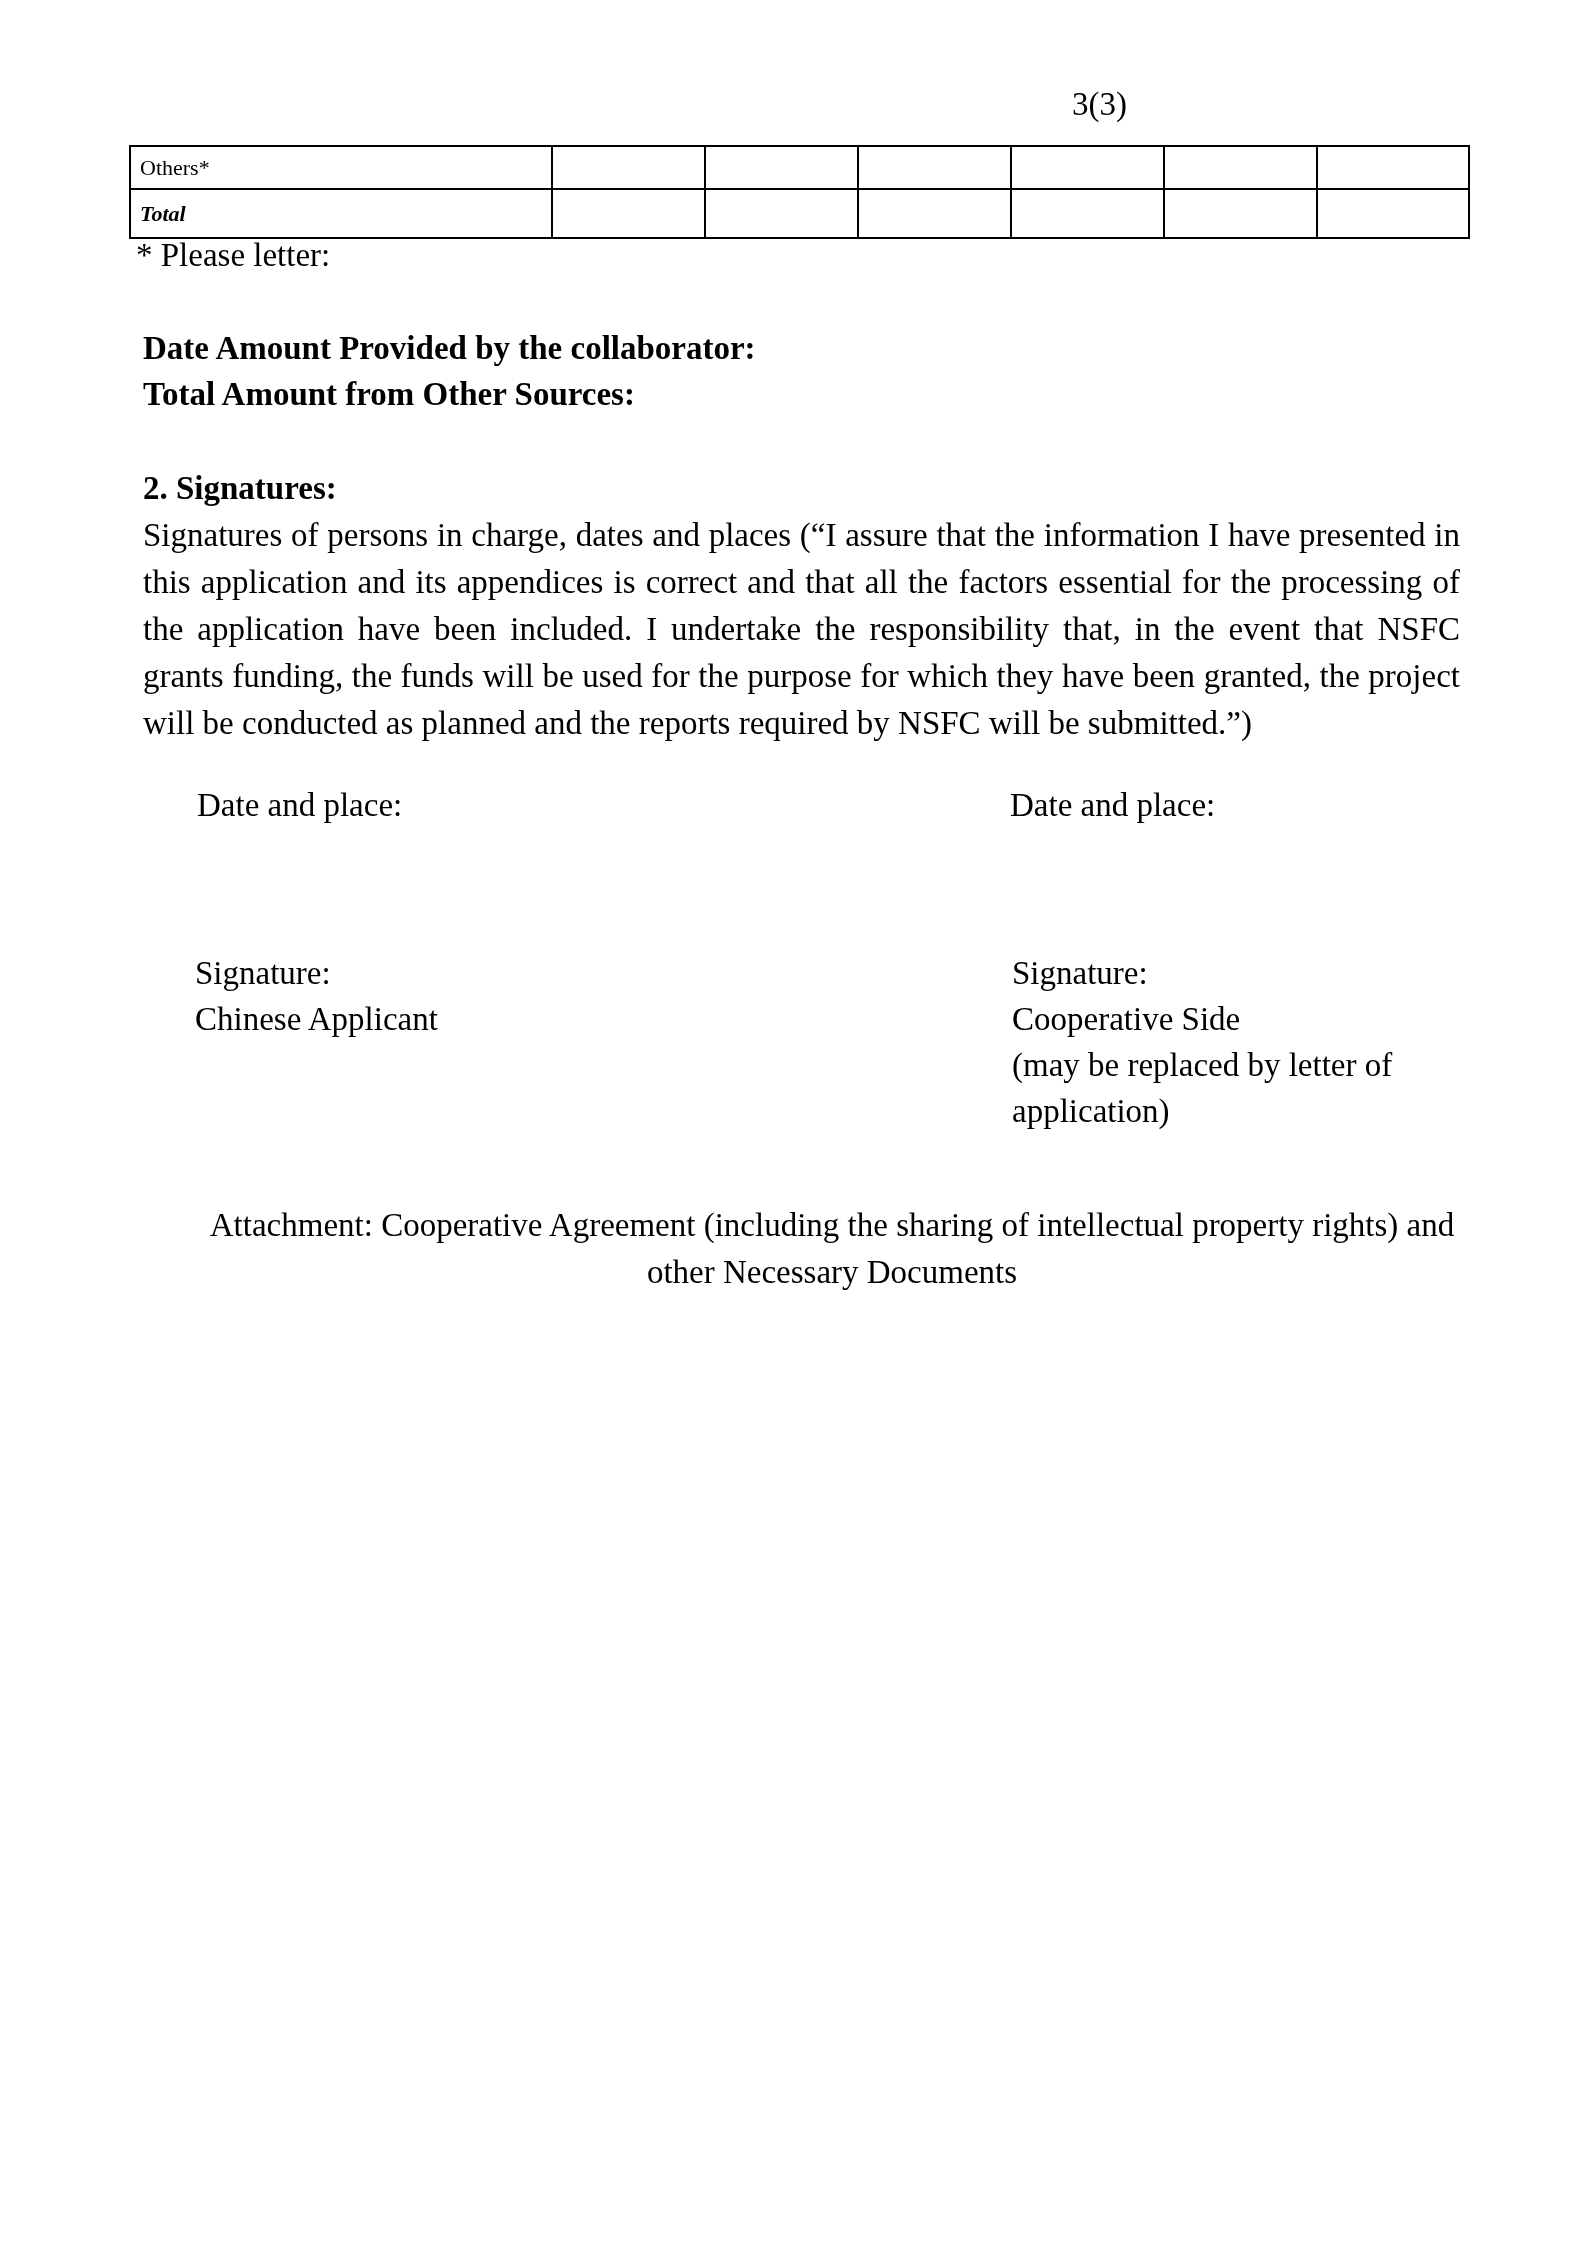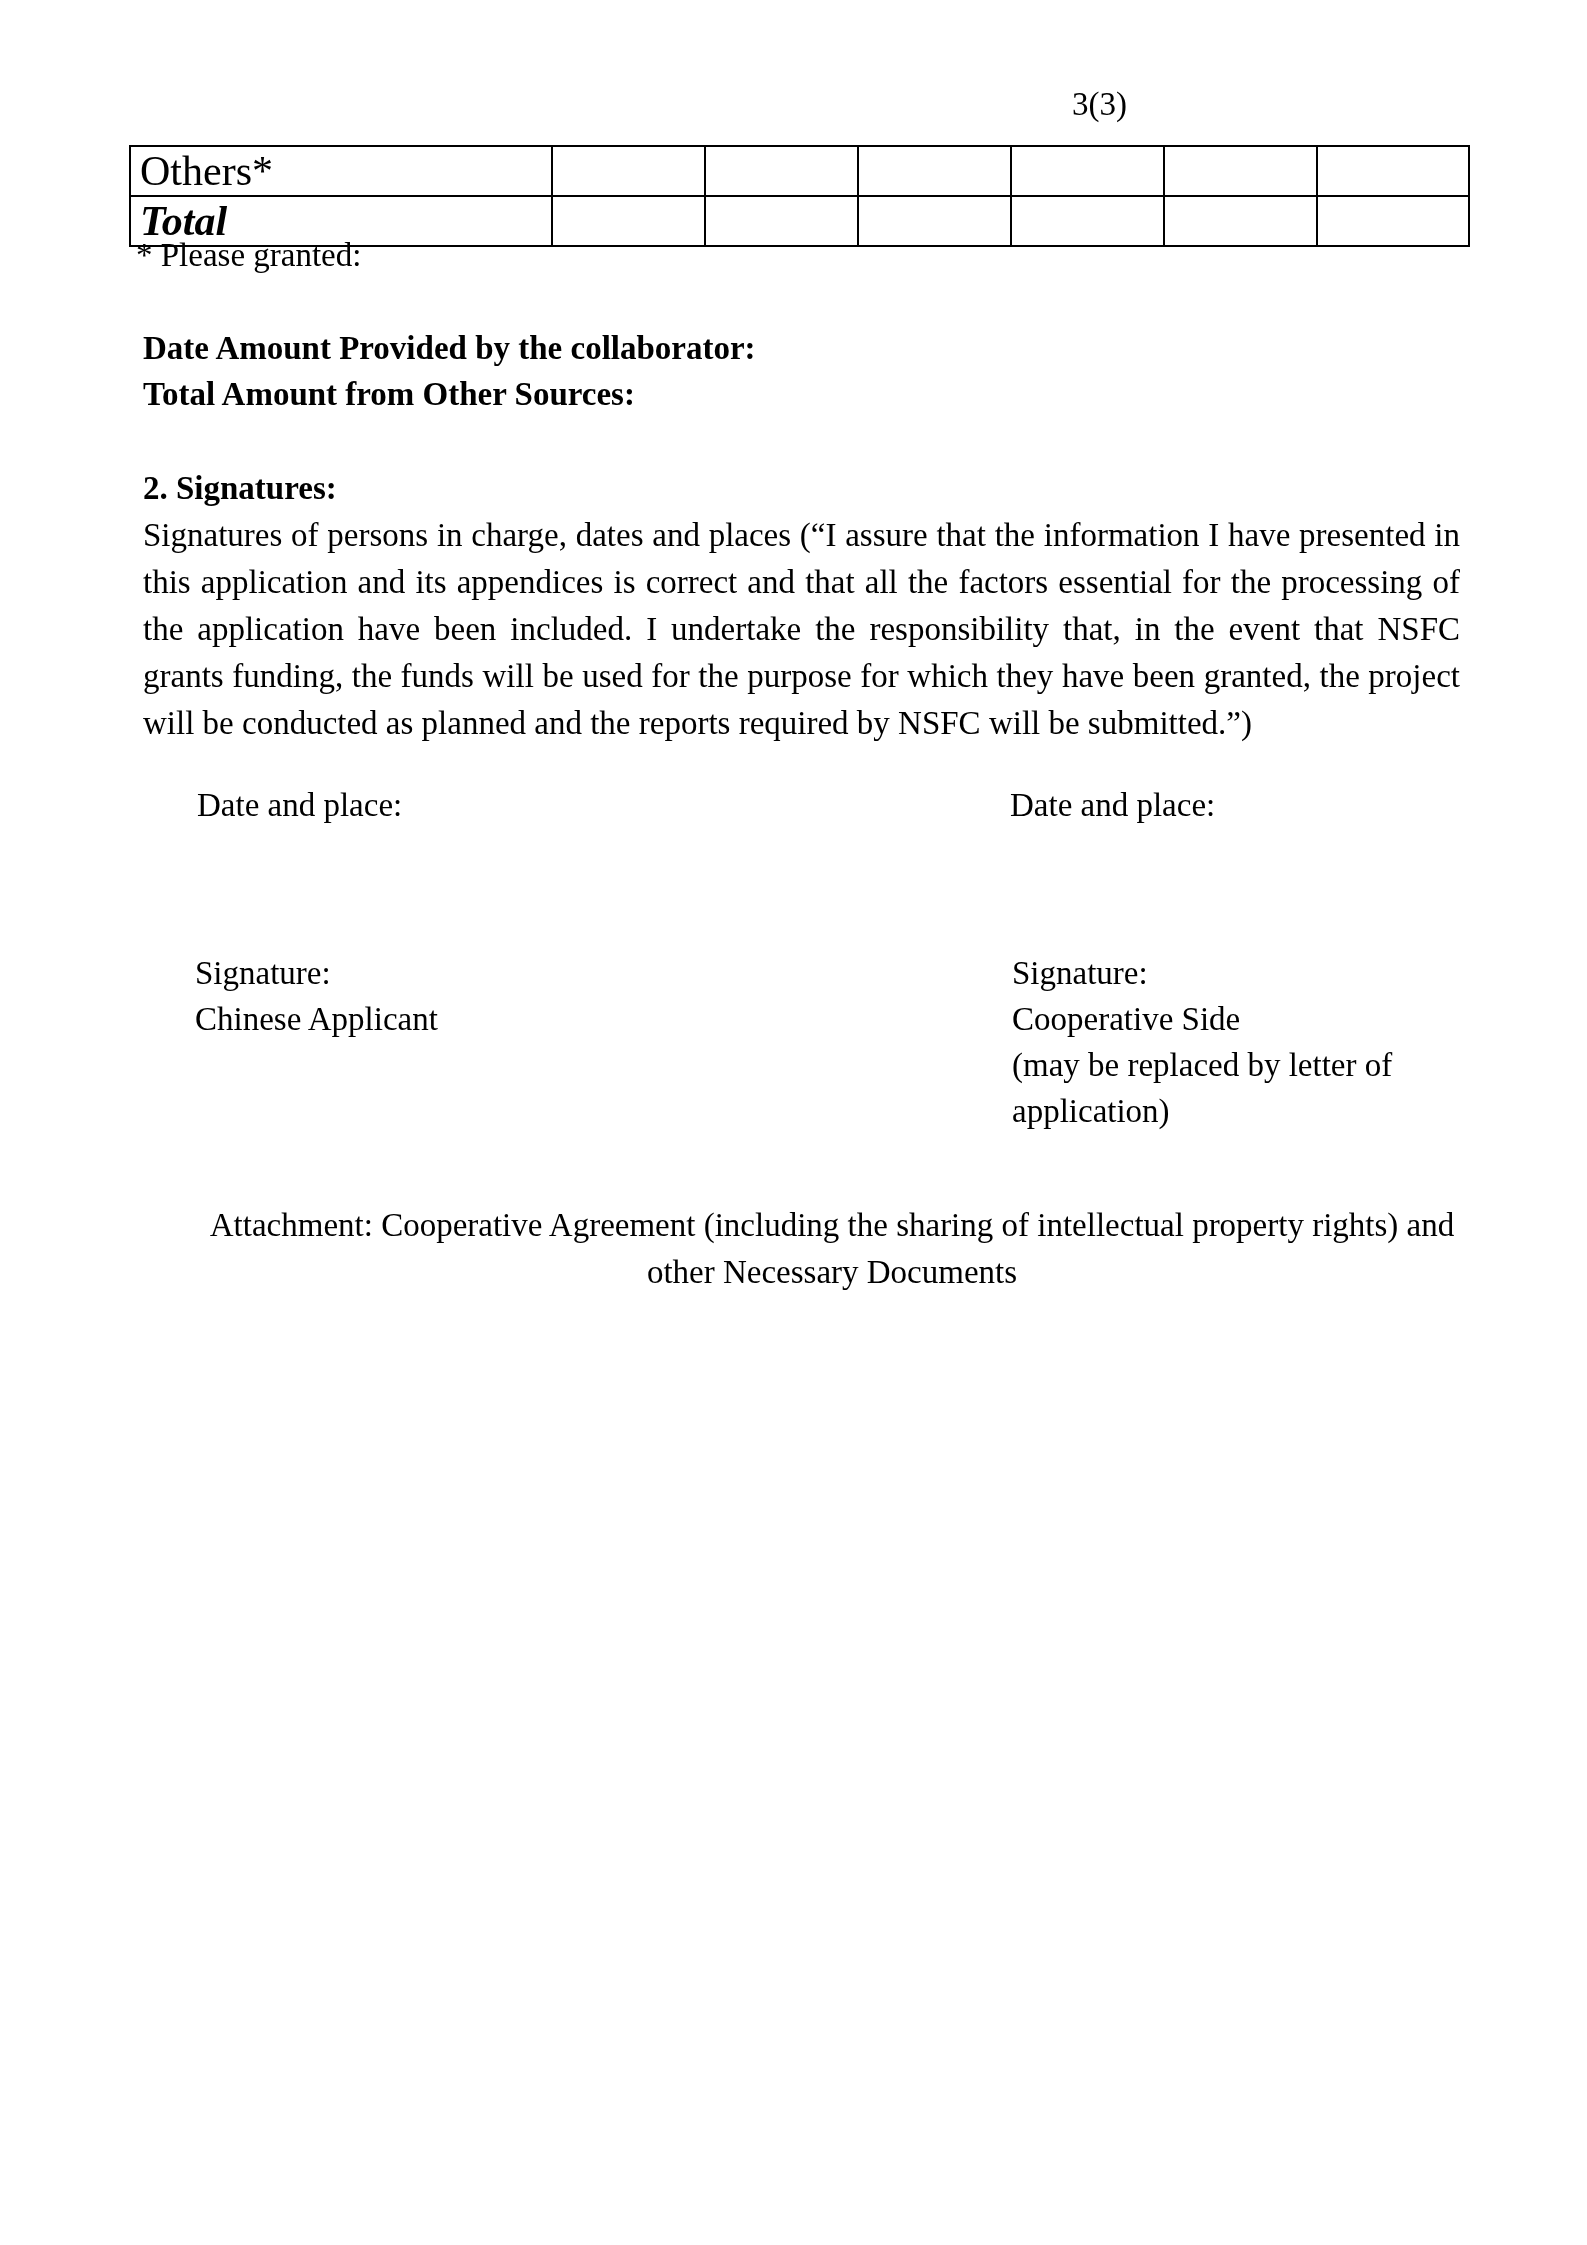--- a/index.html
+++ b/index.html
@@ -25,21 +25,21 @@
     position: absolute;
     left: 129px; top: 145px;
     width: 1339px;
     border-collapse: collapse;
     table-layout: fixed;
   }
   table.budget td {
     border: 2px solid #000000;
     padding: 0 0 0 9px;
     vertical-align: middle;
-    font-size: 42px;
+    font-size: 22px;
     overflow: hidden;
     white-space: nowrap;
   }
   tr.row-others td { height: 41px; }
   tr.row-total  td { height: 47px; font-style: italic; }
   td.label-bold { font-weight: bold; }
 
   .footnote {
     left: 136px; top: 232px;
     line-height: 47px;
@@ -114,21 +114,21 @@
         <td></td>
         <td></td>
         <td></td>
         <td></td>
         <td></td>
         <td></td>
       </tr>
     </tbody>
   </table>
 
-  <div class="abs footnote">* Please granted:</div>
+  <div class="abs footnote">* Please letter:</div>
 
   <div class="abs totals">
     <div class="line">Date Amount Provided by the collaborator:</div>
     <div class="line">Total Amount from Other Sources:</div>
   </div>
 
   <div class="abs sig-heading">2. Signatures:</div>
 
   <div class="abs sig-declaration">Signatures of persons in charge, dates and places (“I assure that the information I have presented in this application and its appendices is correct and that all the factors essential for the processing of the application have been included. I undertake the responsibility that, in the event that NSFC grants funding, the funds will be used for the purpose for which they have been granted, the project will be conducted as planned and the reports required by NSFC will be submitted.”)</div>
 

